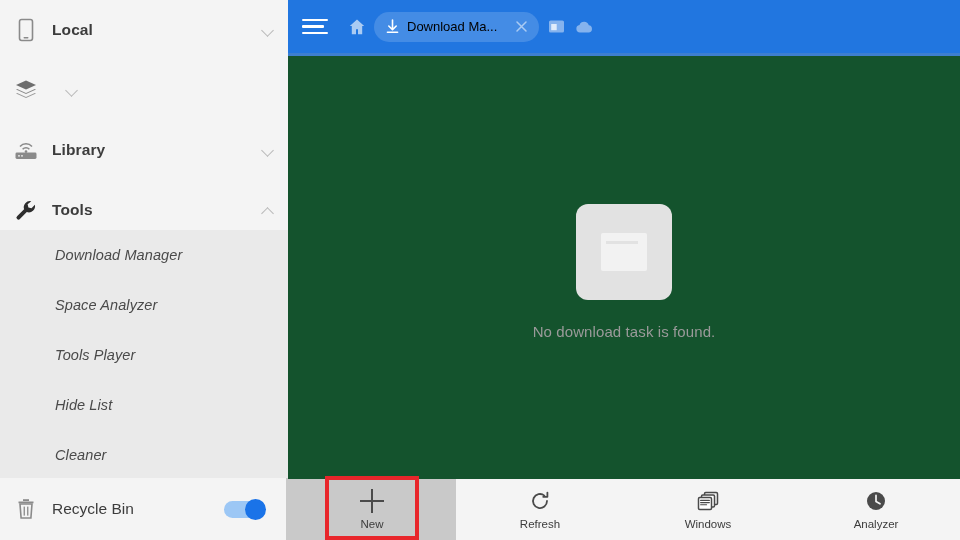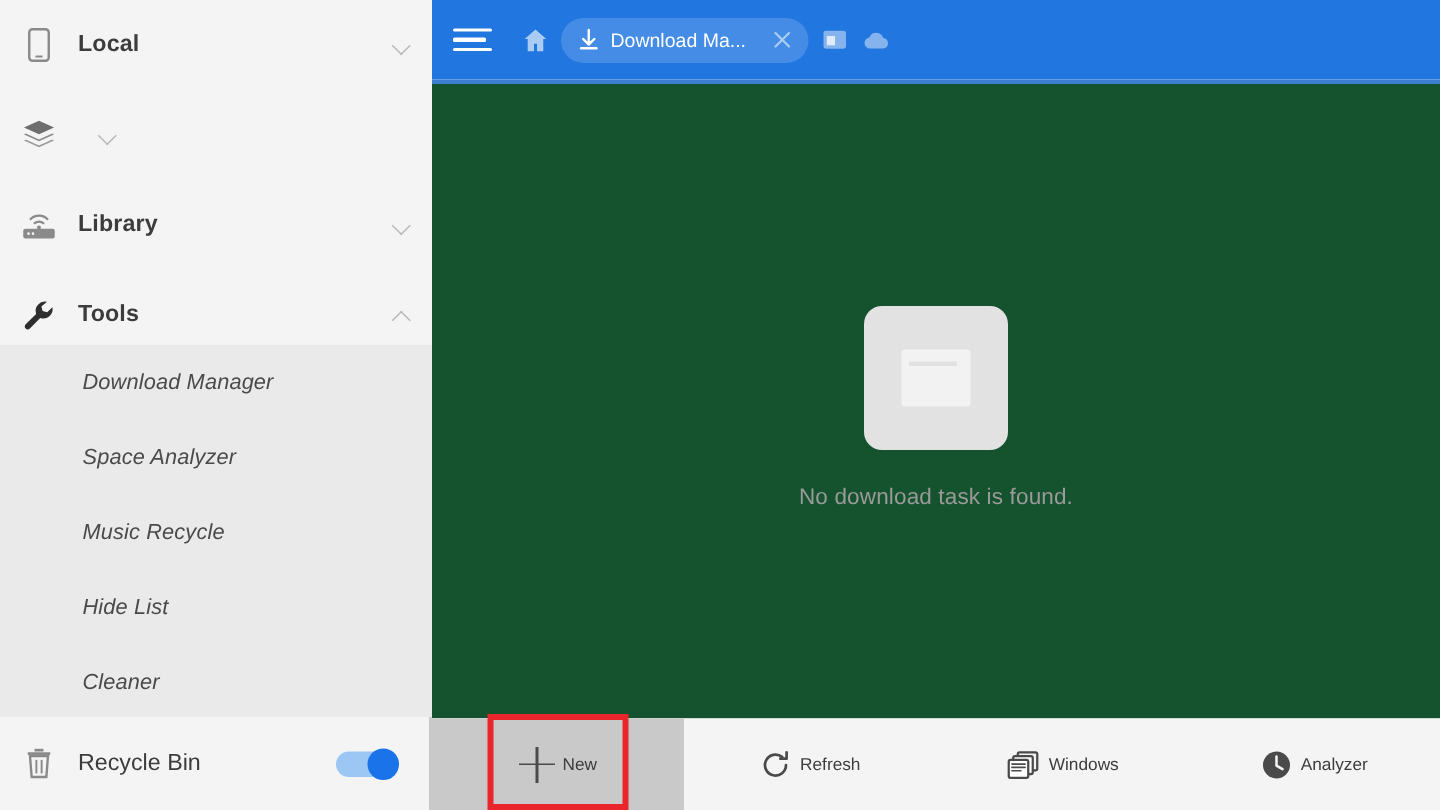--- a/index.html
+++ b/index.html
@@ -110,21 +110,21 @@
     display: flex; align-items: center; justify-content: center;
   }
   #tab {
     margin-left: 4px; height: 30px; border-radius: 15px;
     background: rgba(255,255,255,0.16);
     display: flex; align-items: center; padding: 0 6px 0 10px;
     flex: 0 0 auto;
   }
   #tab-dl-icon { width: 17px; height: 17px; flex: 0 0 17px; }
   #tab-title {
-    font-size: 13px; color: #ffffff; margin-left: 6px;
+    font-size: 13px; color: #000000; margin-left: 6px;
     white-space: nowrap;
   }
   #tab-close {
     width: 24px; height: 24px; margin-left: 12px; flex: 0 0 24px;
     display: flex; align-items: center; justify-content: center;
   }
   .hdr-icon {
     width: 22px; height: 22px; margin-left: 6px; flex: 0 0 22px;
     display: flex; align-items: center; justify-content: center;
   }
@@ -161,21 +161,21 @@
     position: absolute; left: 288px; top: 479px;
     width: 672px; height: 61px;
     background: #f4f4f4;
     display: flex; align-items: stretch;
   }
   #bottombar-line {
     position: absolute; left: 288px; top: 479px;
     width: 672px; height: 1px; background: #e0e0e0;
   }
   .bb-item {
-    flex: 1 1 0; display: flex; 
+    flex: 1 1 0; display: flex; flex-direction: column;
     align-items: center; justify-content: center; gap: 5px;
     position: relative;
   }
   .bb-item.pressed { background: #c9c9c9; }
   .bb-icon { height: 24px; display: flex; align-items: center; justify-content: center; }
   .bb-label { font-size: 11.5px; color: #3c3c3c; }
   #new-highlight {
     position: absolute; left: 325px; top: 476px;
     width: 94px; height: 64px;
     border: 4px solid #e8262b;
@@ -253,21 +253,21 @@
     </div>
 
     <div id="tools-panel">
       <div class="sub-row" style="top:0px">
         <span class="sub-label">Download Manager</span>
       </div>
       <div class="sub-row" style="top:50px">
         <span class="sub-label">Space Analyzer</span>
       </div>
       <div class="sub-row" style="top:100px">
-        <span class="sub-label">Music Recycle</span>
+        <span class="sub-label">Tools Player</span>
       </div>
       <div class="sub-row" style="top:150px">
         <span class="sub-label">Hide List</span>
       </div>
       <div class="sub-row" style="top:200px">
         <span class="sub-label">Cleaner</span>
       </div>
     </div>
 
     <div id="recycle-row">

